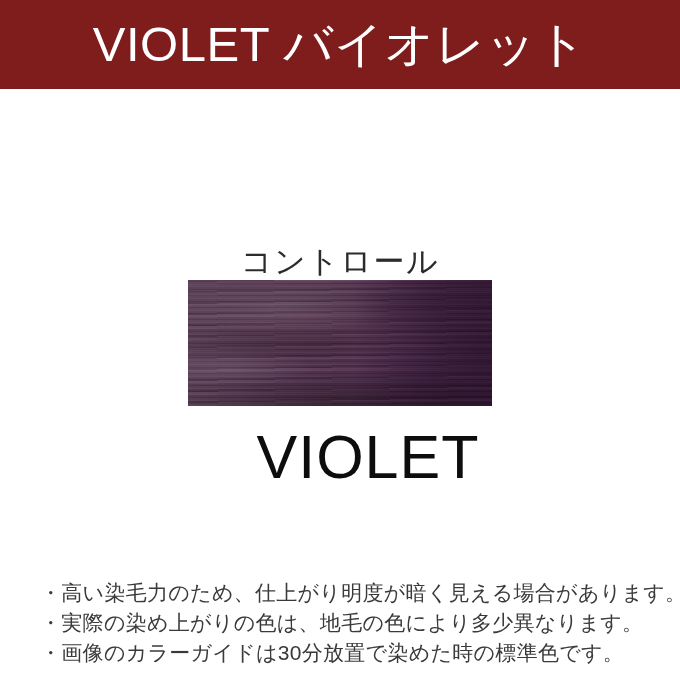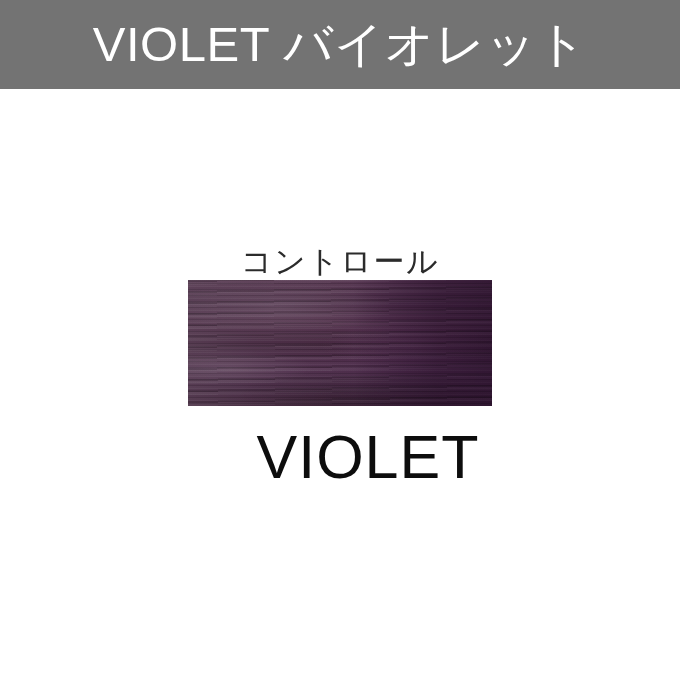--- a/index.html
+++ b/index.html
@@ -21,21 +21,21 @@
     background: #ffffff;
   }
 
   
   .header-banner {
     position: absolute;
     left: 0;
     top: 0;
     width: 680px;
     height: 89px;
-    background: #737373;
+    background: #7f1d1d;
     display: flex;
     align-items: center;
     justify-content: center;
     box-sizing: border-box;
   }
   .header-title {
     color: #ffffff;
     font-size: 49px;
     font-weight: 400;
     letter-spacing: 0.5px;
@@ -183,14 +183,19 @@
   <div class="swatch-wrap">
     <div class="swatch-base"></div>
     <div class="swatch-strands"></div>
     <div class="swatch-strands2"></div>
     <div class="swatch-sheen"></div>
     <div class="swatch-right-tint"></div>
   </div>
 
   <div class="product-name">VIOLET</div>
 
+  <div class="notes">
+    <div class="note-line">・高い染毛力のため、仕上がり明度が暗く見える場合があります。</div>
+    <div class="note-line">・実際の染め上がりの色は、地毛の色により多少異なります。</div>
+    <div class="note-line">・画像のカラーガイドは30分放置で染めた時の標準色です。</div>
+  </div>
 
 </div>
 
 </body></html>

